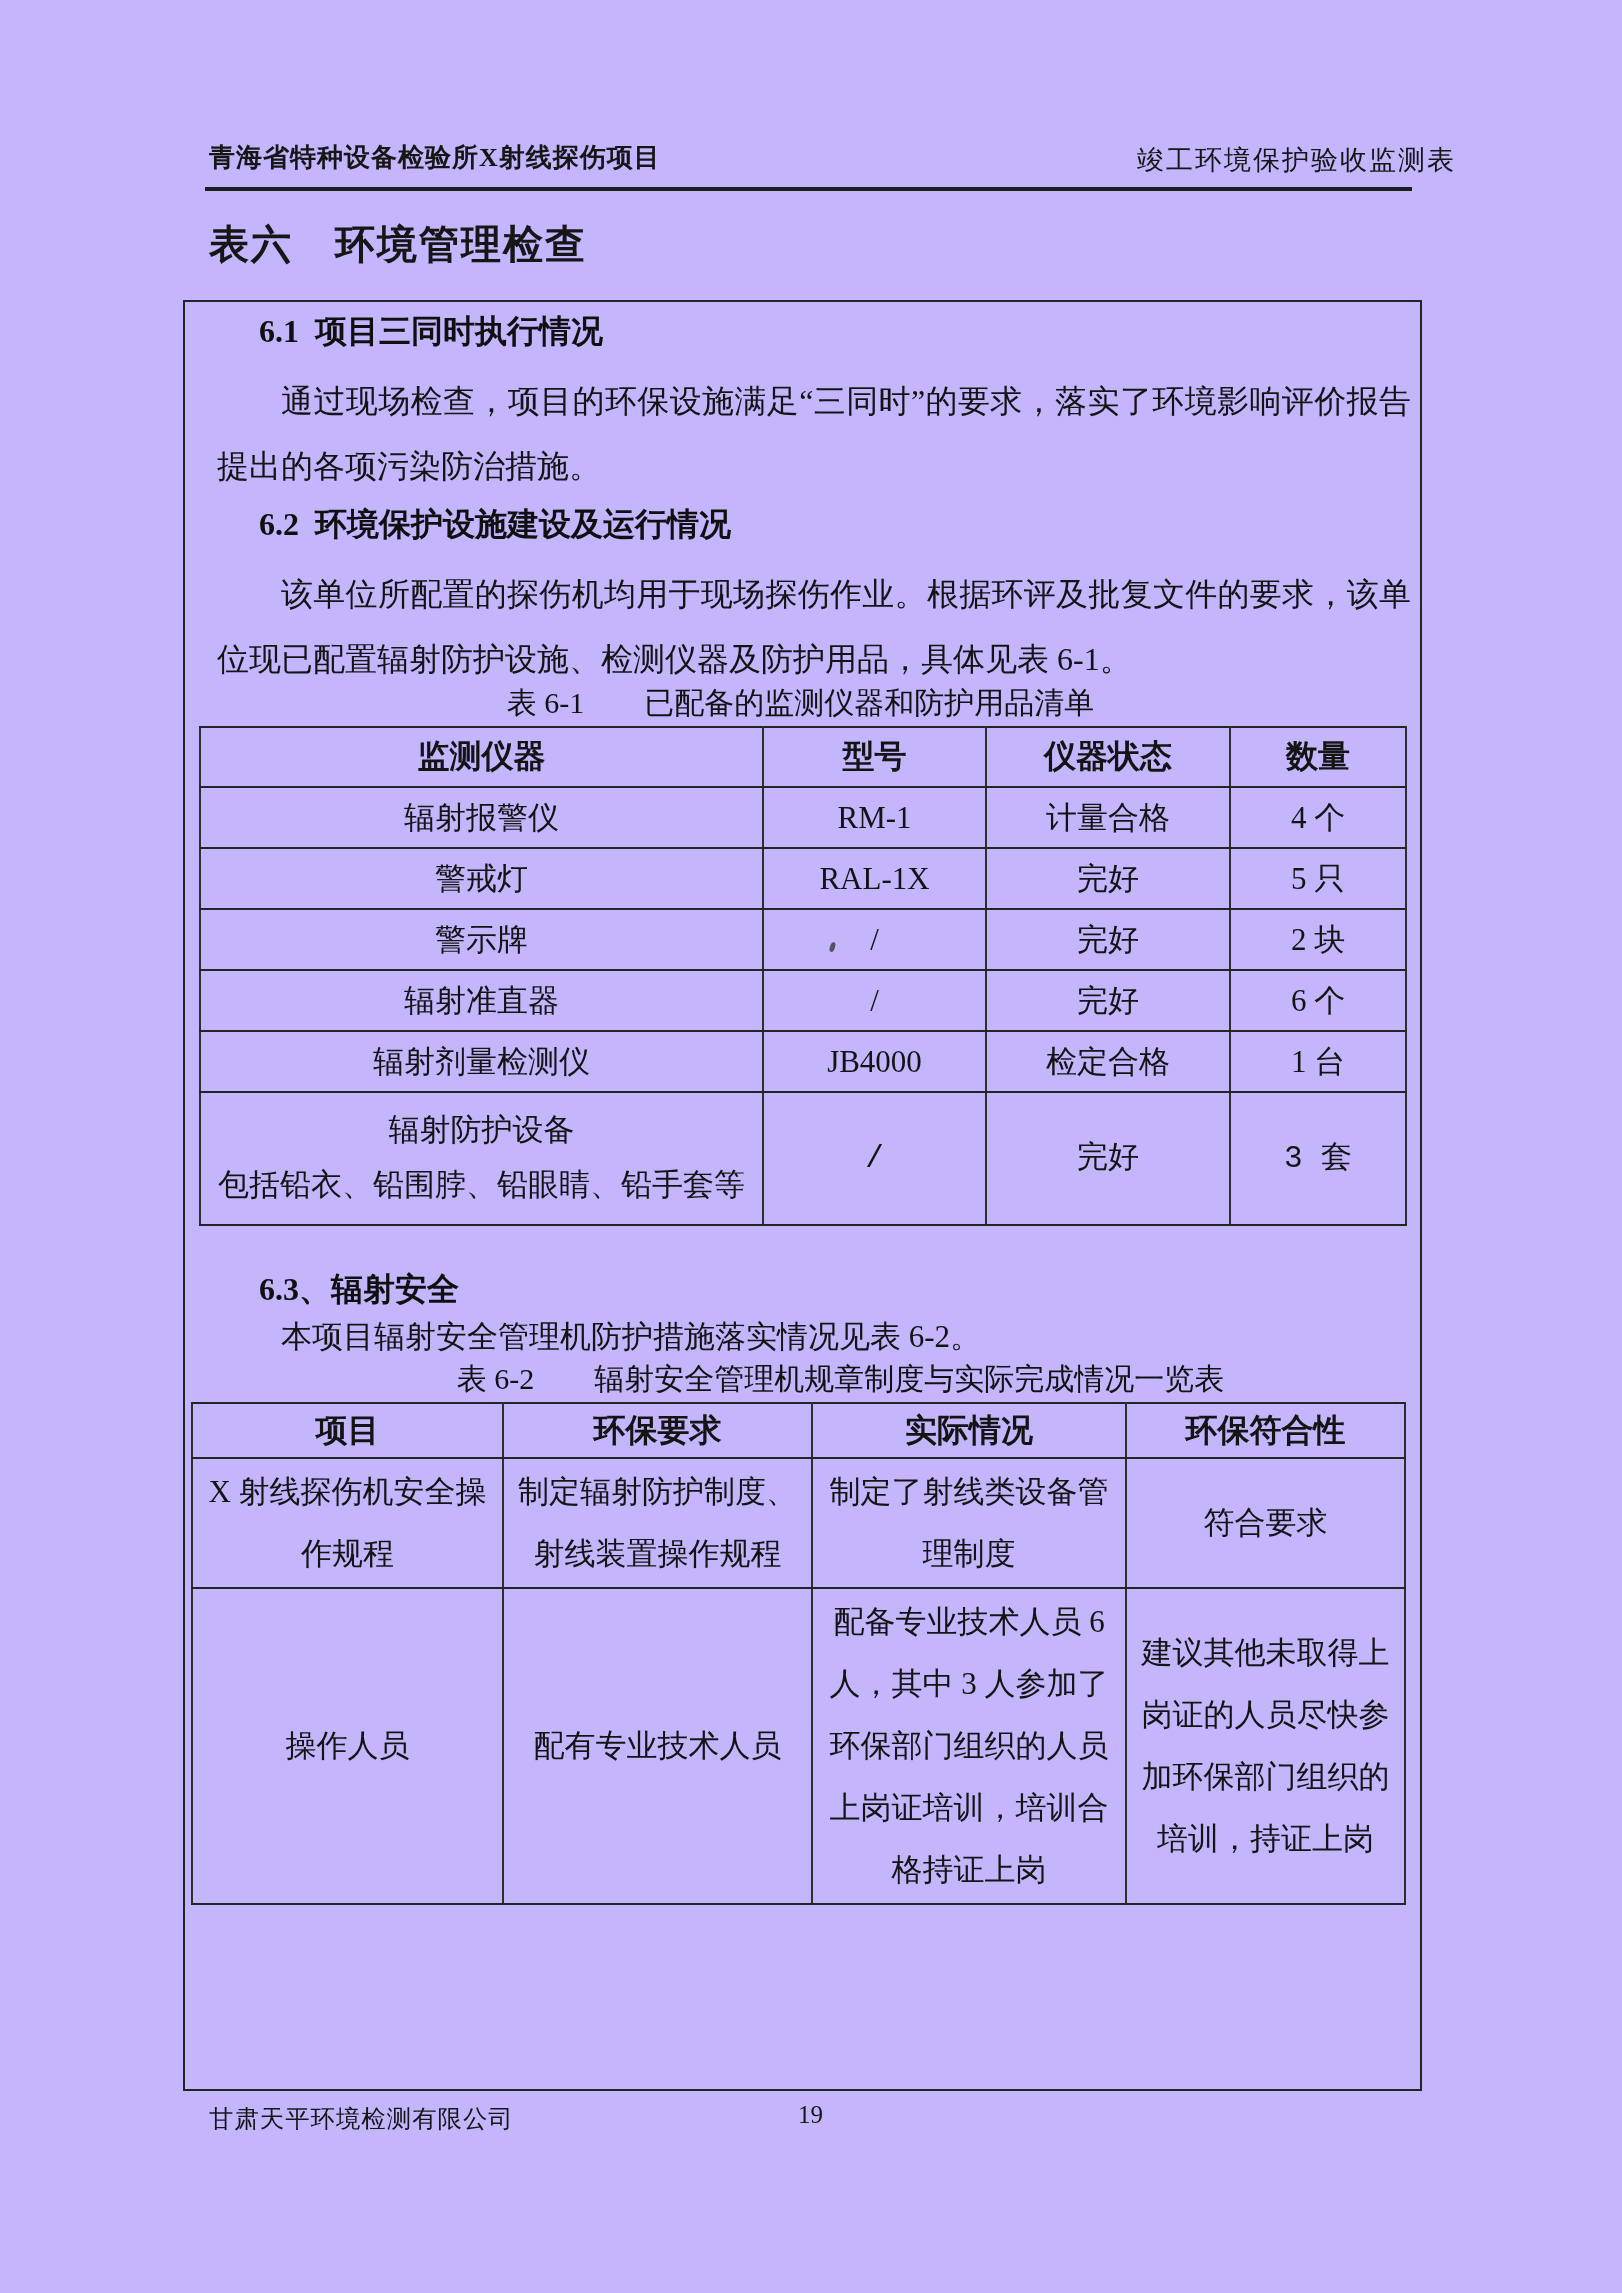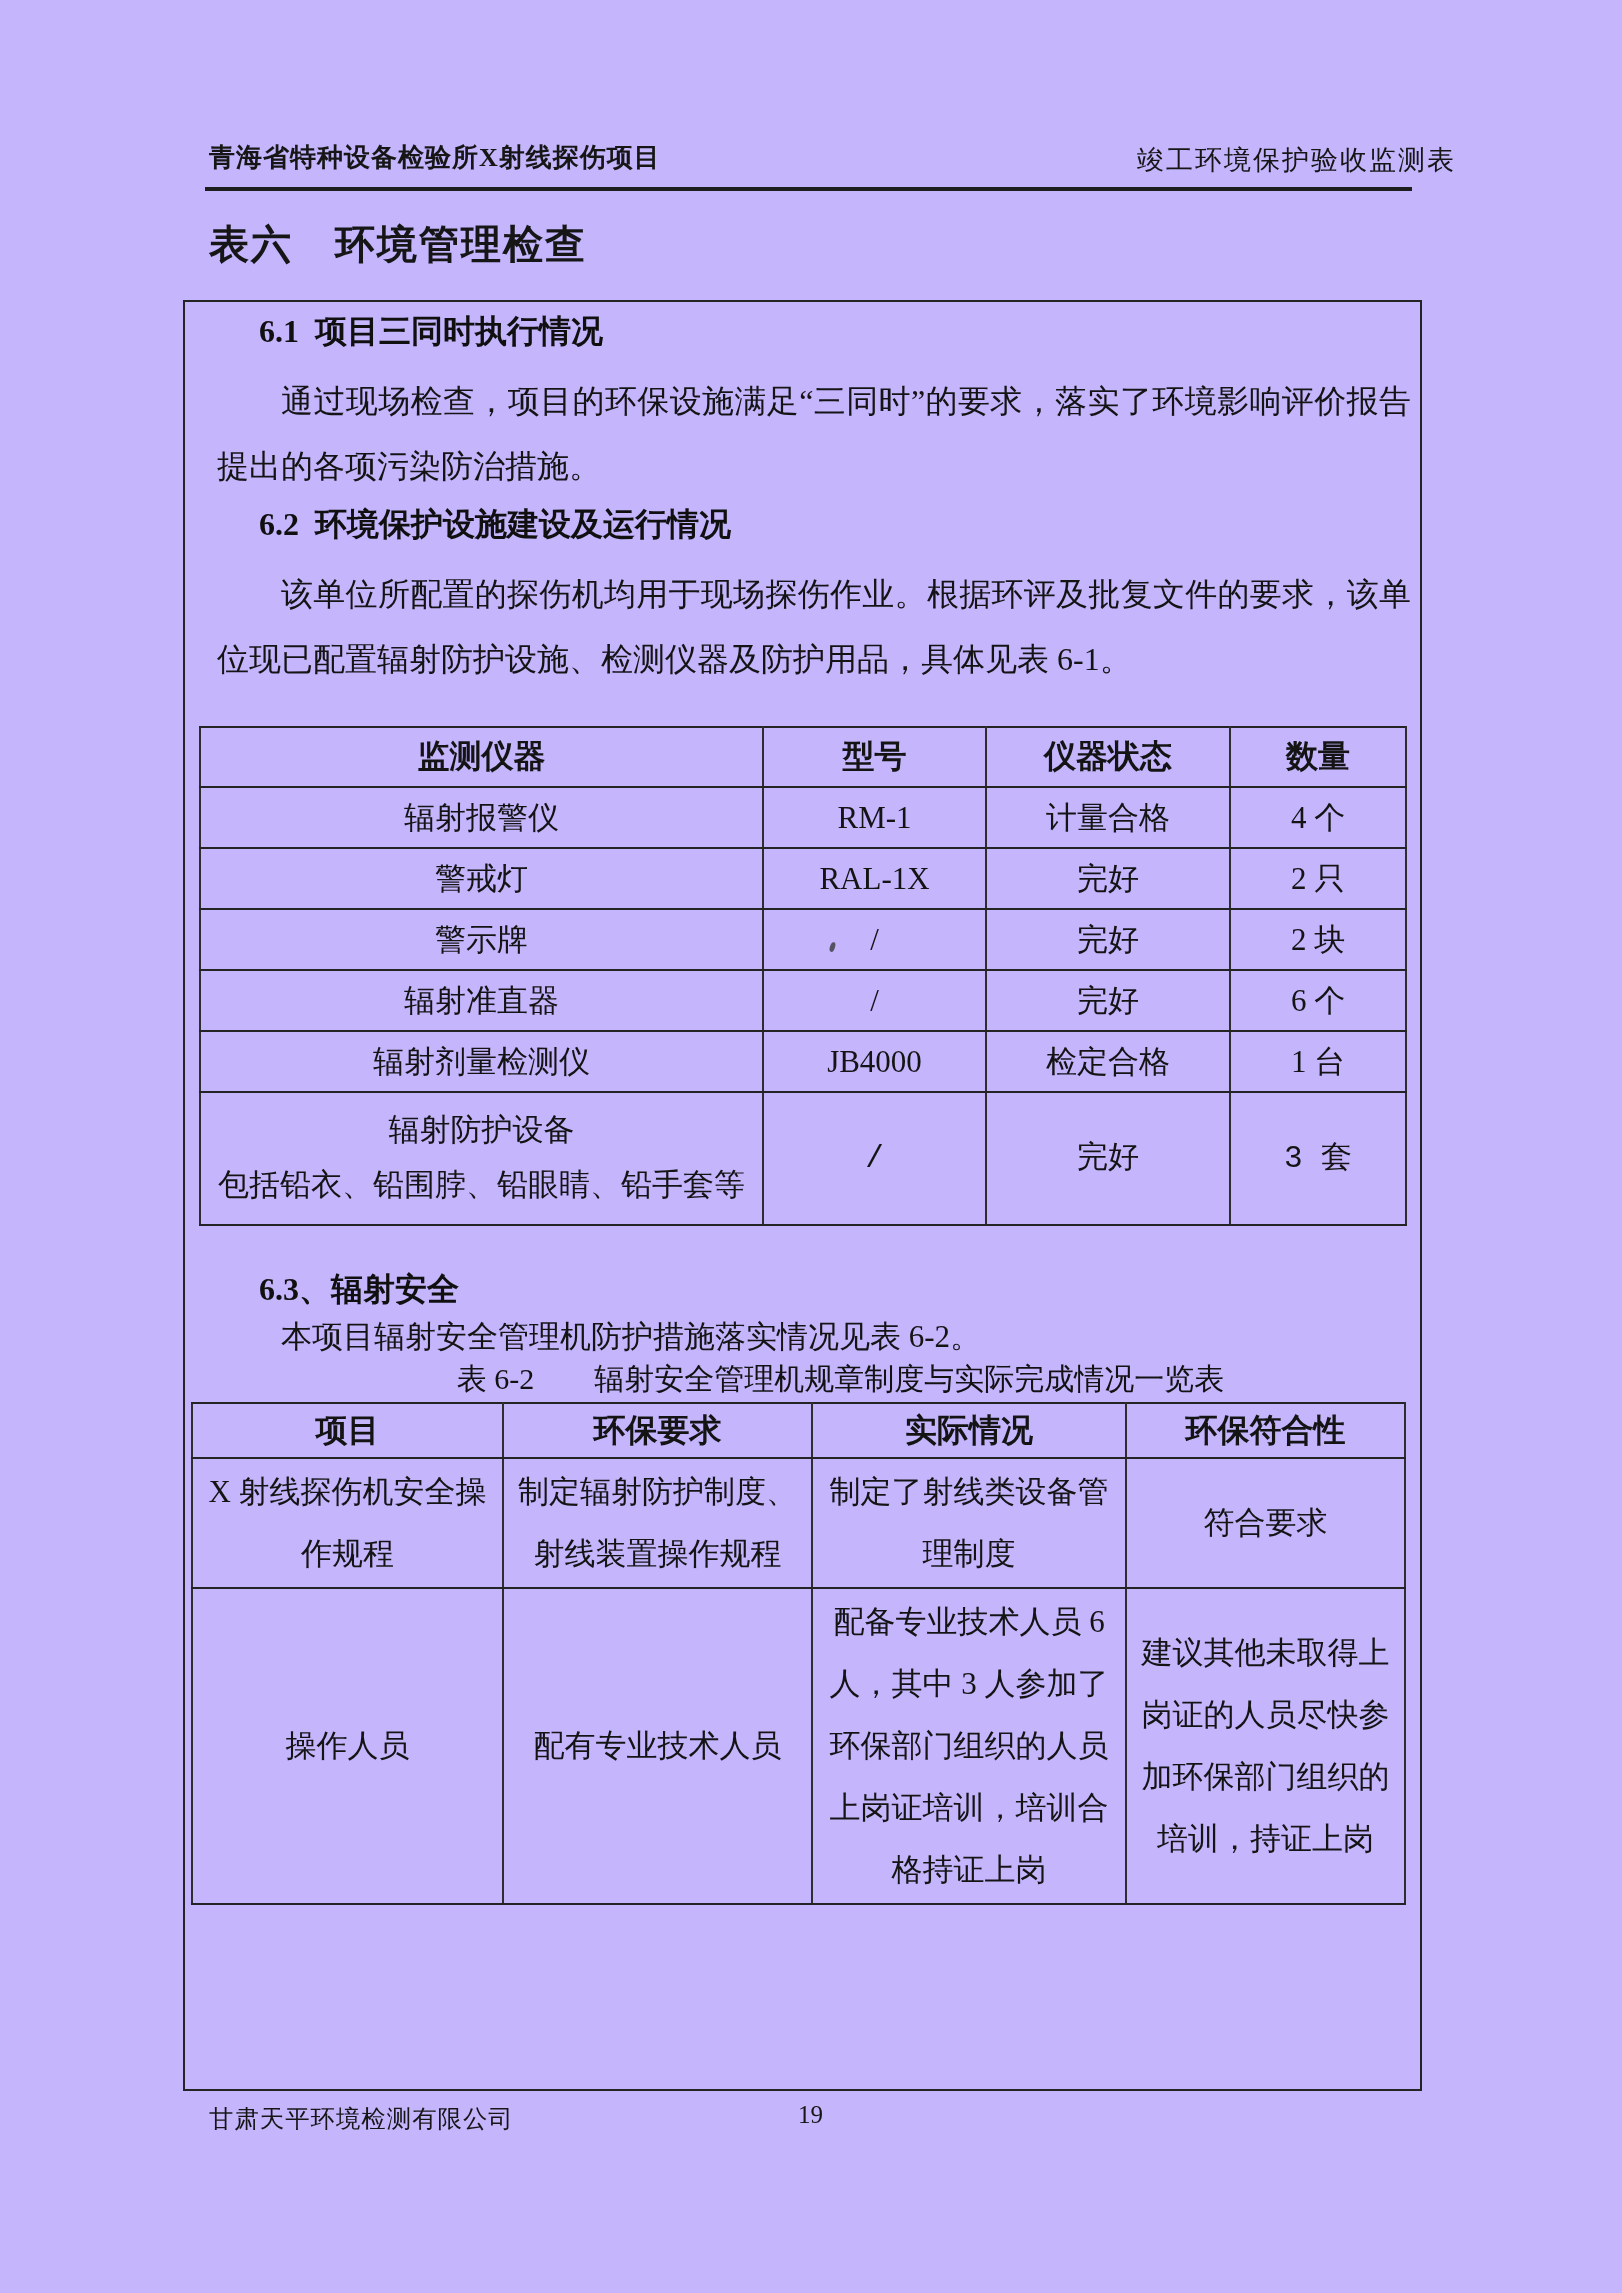--- a/index.html
+++ b/index.html
@@ -77,20 +77,21 @@
   <div class="abs title">表六　环境管理检查</div>
 
   <div class="abs box"></div>
 
   <div class="abs sec-heading h61">6.1  项目三同时执行情况</div>
   <div class="abs para p61">通过现场检查，项目的环保设施满足“三同时”的要求，落实了环境影响评价报告提出的各项污染防治措施。</div>
 
   <div class="abs sec-heading h62">6.2  环境保护设施建设及运行情况</div>
   <div class="abs para p62">该单位所配置的探伤机均用于现场探伤作业。根据环评及批复文件的要求，该单位现已配置辐射防护设施、检测仪器及防护用品，具体见表 6-1。</div>
 
+  <div class="abs tbl-caption cap1">表 6-1　　已配备的监测仪器和防护用品清单</div>
 
   <div class="abs tbl1">
     <table class="doc-table t1">
       <colgroup>
           <col style="width:563px">
           <col style="width:223px">
           <col style="width:244px">
           <col style="width:176px">
         </colgroup>
       <tbody>
@@ -103,21 +104,21 @@
       <tr class="r-std">
         <td>辐射报警仪</td>
         <td>RM-1</td>
         <td>计量合格</td>
         <td>4 个</td>
       </tr>
       <tr class="r-std">
         <td>警戒灯</td>
         <td>RAL-1X</td>
         <td>完好</td>
-        <td>2 只</td>
+        <td>5 只</td>
       </tr>
       <tr class="r-std">
         <td>警示牌</td>
         <td>/</td>
         <td>完好</td>
         <td>2 块</td>
       </tr>
       <tr class="r-std">
         <td>辐射准直器</td>
         <td>/</td>

